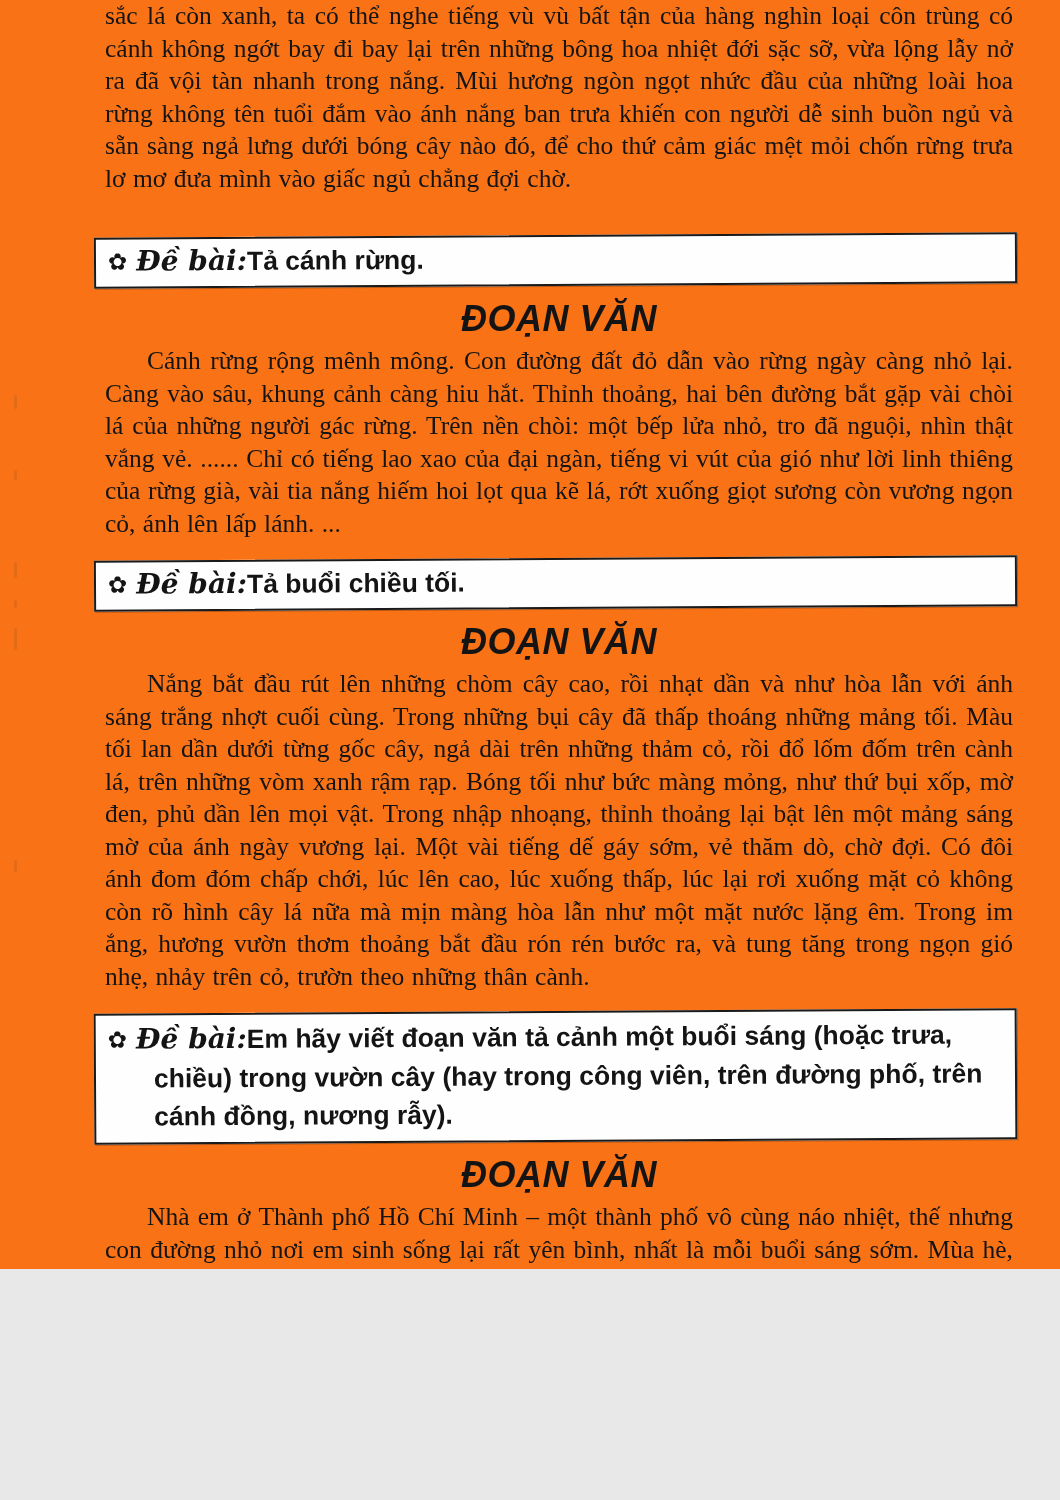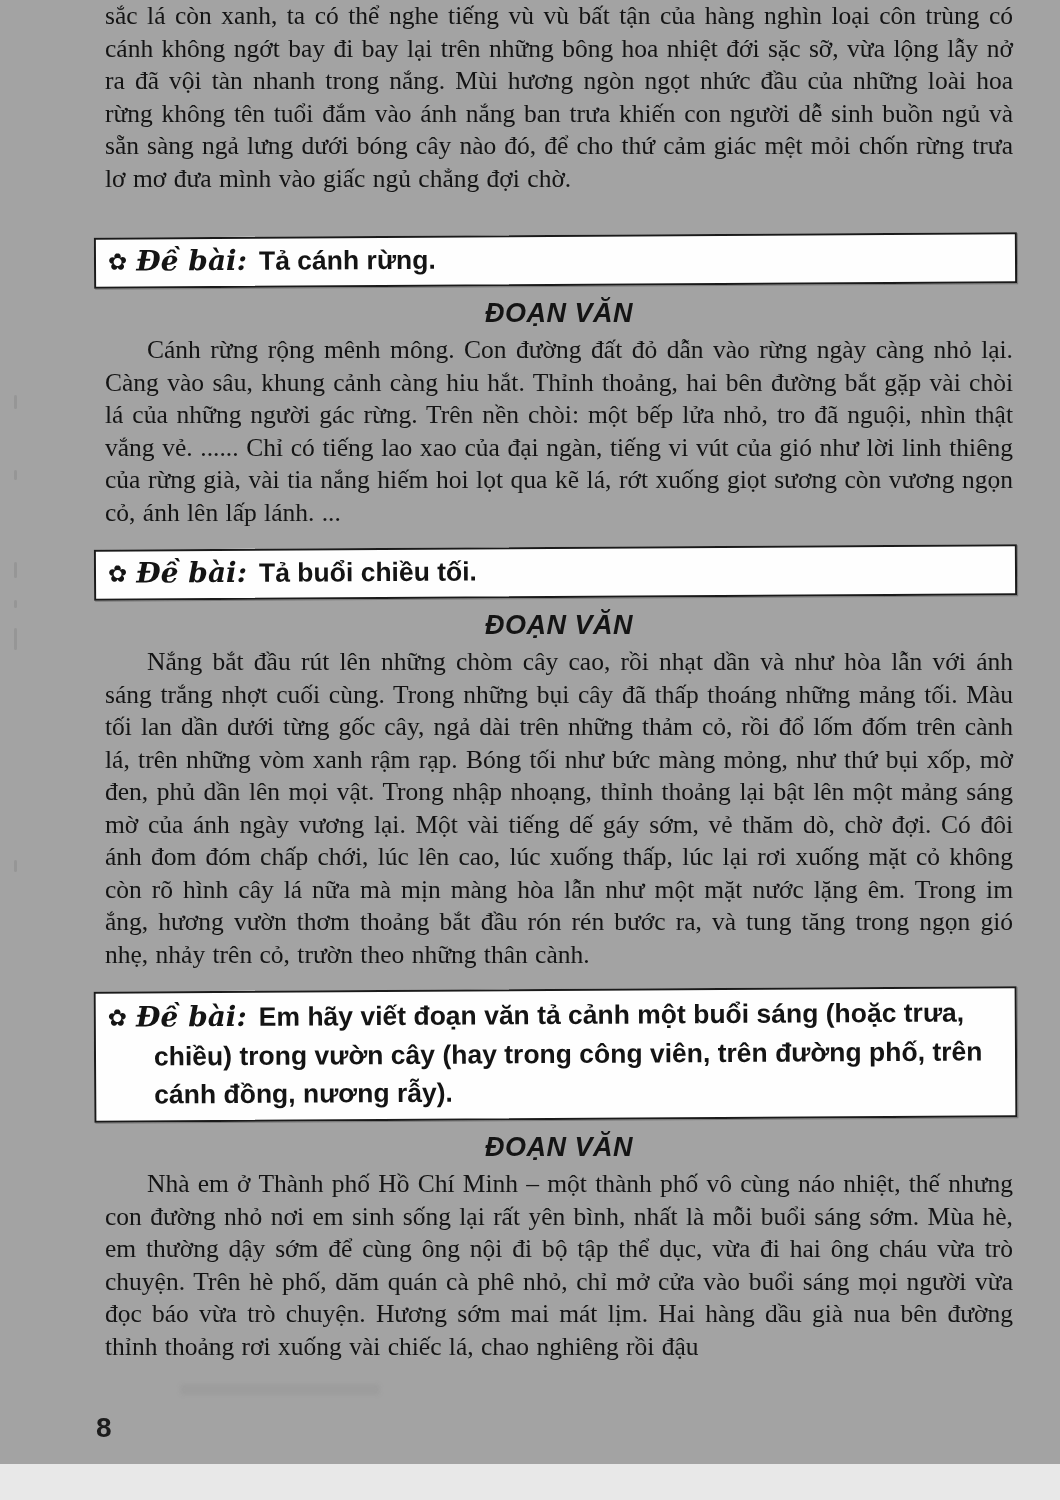--- a/index.html
+++ b/index.html
@@ -1,20 +1,20 @@
 <!DOCTYPE html>
 <html><head>
 <meta charset="utf-8">
 <style>
   html, body { margin: 0; padding: 0; background: #e8e8e8; }
   .page {
     position: relative;
     width: 1060px;
-    height: 1464px;
-    background: #a3a3a3;
+    height: 1269px;
+    background: #f97316;
     font-family: "Liberation Serif", "DejaVu Serif", serif;
     color: #141414;
     overflow: hidden;
     margin: 0 auto;
   }
   .content {
     position: absolute;
     left: 105px;
     top: 0;
     width: 908px;
@@ -57,28 +57,27 @@
     font-size: 23px;
     margin-right: 9px;
     position: relative;
     top: -1px;
   }
   .prompt-label {
     font-family: "DejaVu Serif", "Liberation Serif", serif;
     font-style: italic;
     font-weight: bold;
     font-size: 28px;
-    margin-right: 12px;
   }
   .doan-van {
     text-align: center;
     font-family: "Liberation Sans", "DejaVu Sans", sans-serif;
     font-style: italic;
     font-weight: bold;
-    font-size: 27px;
+    font-size: 36px;
     letter-spacing: 0.5px;
     margin: 12px 0 5px 0;
   }
   .u {
     text-decoration-thickness: 2px;
     text-underline-offset: 4px;
   }
   .page-number {
     position: absolute;
     left: 96px;

